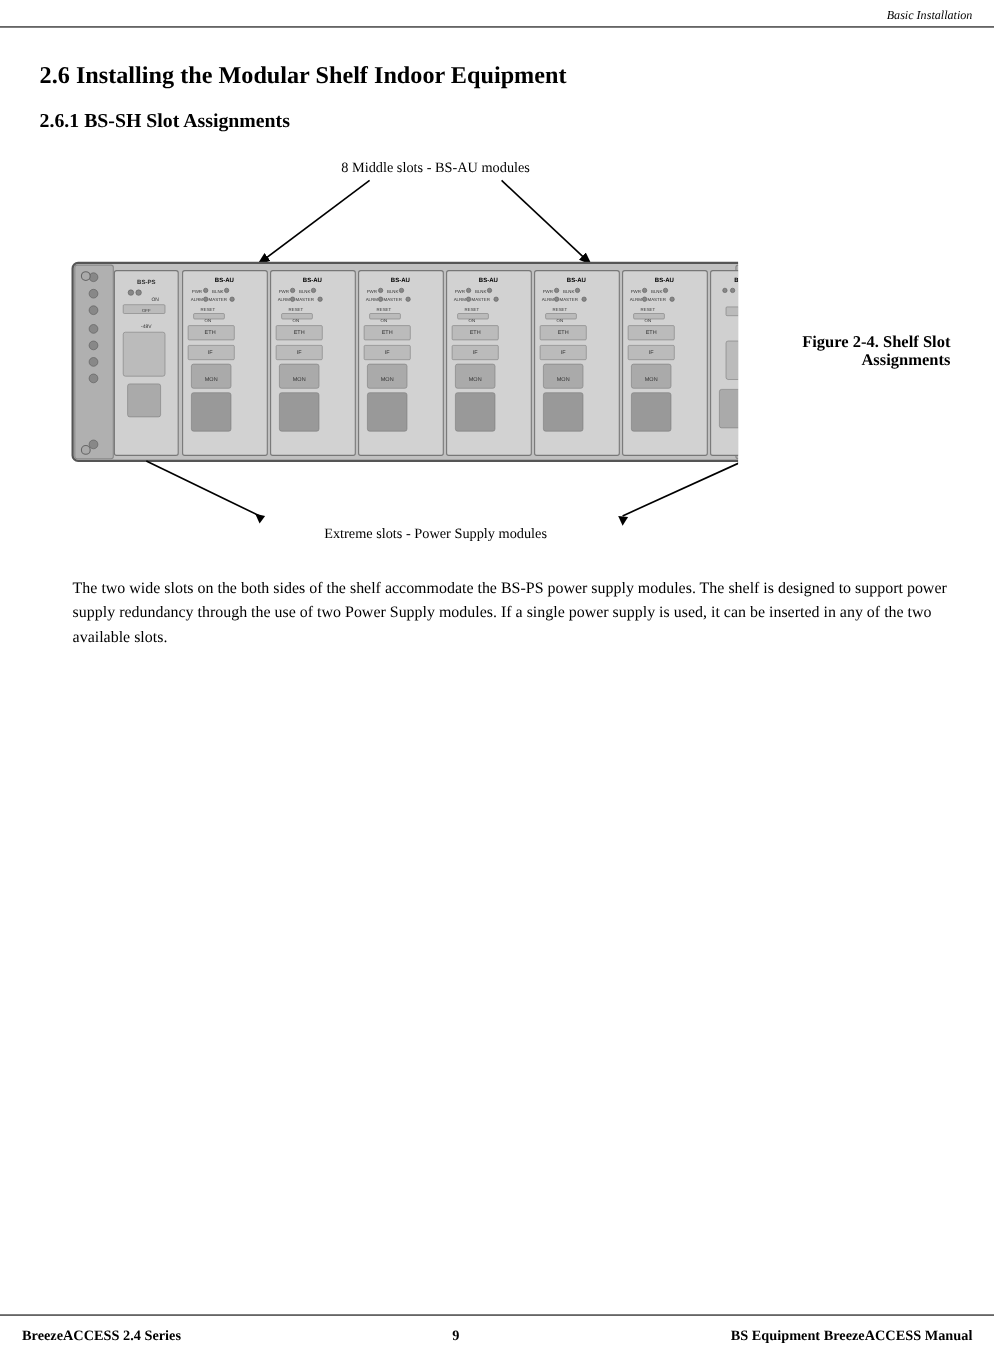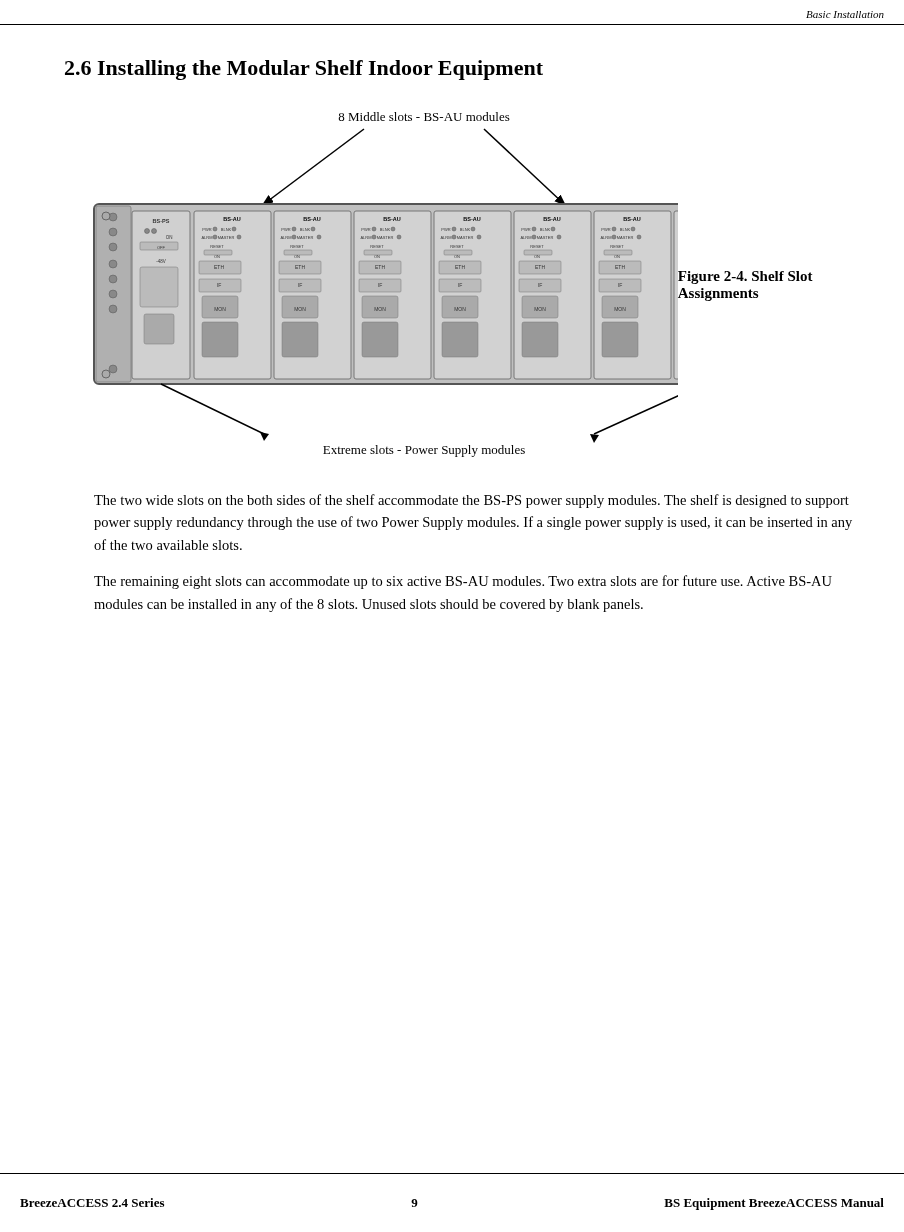--- a/index.html
+++ b/index.html
@@ -27,29 +27,29 @@
 
     
     .footer {
       position: absolute;
       bottom: 0;
       left: 0;
       right: 0;
       display: flex;
       justify-content: space-between;
       align-items: flex-start;
-      padding: 21px 20px;
+      padding: 10px 20px;
       border-top: 1.5px solid #000;
       font-size: 13px;
       font-weight: bold;
     }
 
     
     .content {
-      padding: 20px 40px 60px 64px;
+      padding: 20px 40px 60px 36px;
     }
 
     
     .section-title {
       font-size: 22px;
       font-weight: bold;
       margin-bottom: 18px;
       margin-top: 10px;
     }
     .subsection-title {
@@ -70,37 +70,38 @@
     .figure-container {
       display: flex;
       flex-direction: row;
       align-items: center;
       margin: 10px 0 10px 0;
     }
 
     .figure-caption {
       font-size: 15px;
       font-weight: bold;
-      text-align: left;
+      text-align: right;
       margin-top: 6px;
       margin-bottom: 14px;
     }
 
   </style>
 </head>
 <body>
 
 <div class="header">
   <span class="header-title">Basic Installation</span>
 </div>
 
 <div class="content">
 
   <div class="section-title">2.6  Installing the Modular Shelf Indoor Equipment</div>
 
+  <div class="subsection-title">2.6.1  BS-SH Slot Assignments</div>
 
 
   <div class="figure-container">
 
     <svg width="720" height="380" style="font-family: Arial, sans-serif;">
 
       <text x="360" y="22" text-anchor="middle" font-size="13" font-family="Times New Roman, serif">8 Middle slots - BS-AU modules</text>
 
       <line x1="300" y1="30" x2="200" y2="105" stroke="#000" stroke-width="1.5" marker-end="url(#arrow)"></line>
       <line x1="420" y1="30" x2="500" y2="105" stroke="#000" stroke-width="1.5" marker-end="url(#arrow)"></line>
@@ -316,21 +317,20 @@
       <text x="360" y="355" text-anchor="middle" font-size="13" font-family="Times New Roman, serif">Extreme slots - Power Supply modules</text>
 
     </svg>
 
     <div class="figure-caption">Figure 2-4.  Shelf Slot Assignments</div>
 
   </div>
 
   <div class="body-text">The two wide slots on the both sides of the shelf accommodate the BS-PS power supply modules. The shelf is designed to support power supply redundancy through the use of two Power Supply modules. If a single power supply is used, it can be inserted in any of the two available slots.</div>
 
-  <div class="body-text">The remaining eight slots can accommodate up to six active BS-AU modules. Two extra slots are for future use. Active BS-AU modules can be installed in any of the 8 slots. Unused slots should be covered by blank panels.</div>
 
 </div>
 
 <div class="footer">
   <span>BreezeACCESS 2.4 Series</span>
   <span>9</span>
   <span>BS Equipment BreezeACCESS Manual</span>
 </div>
 
 </body></html>

